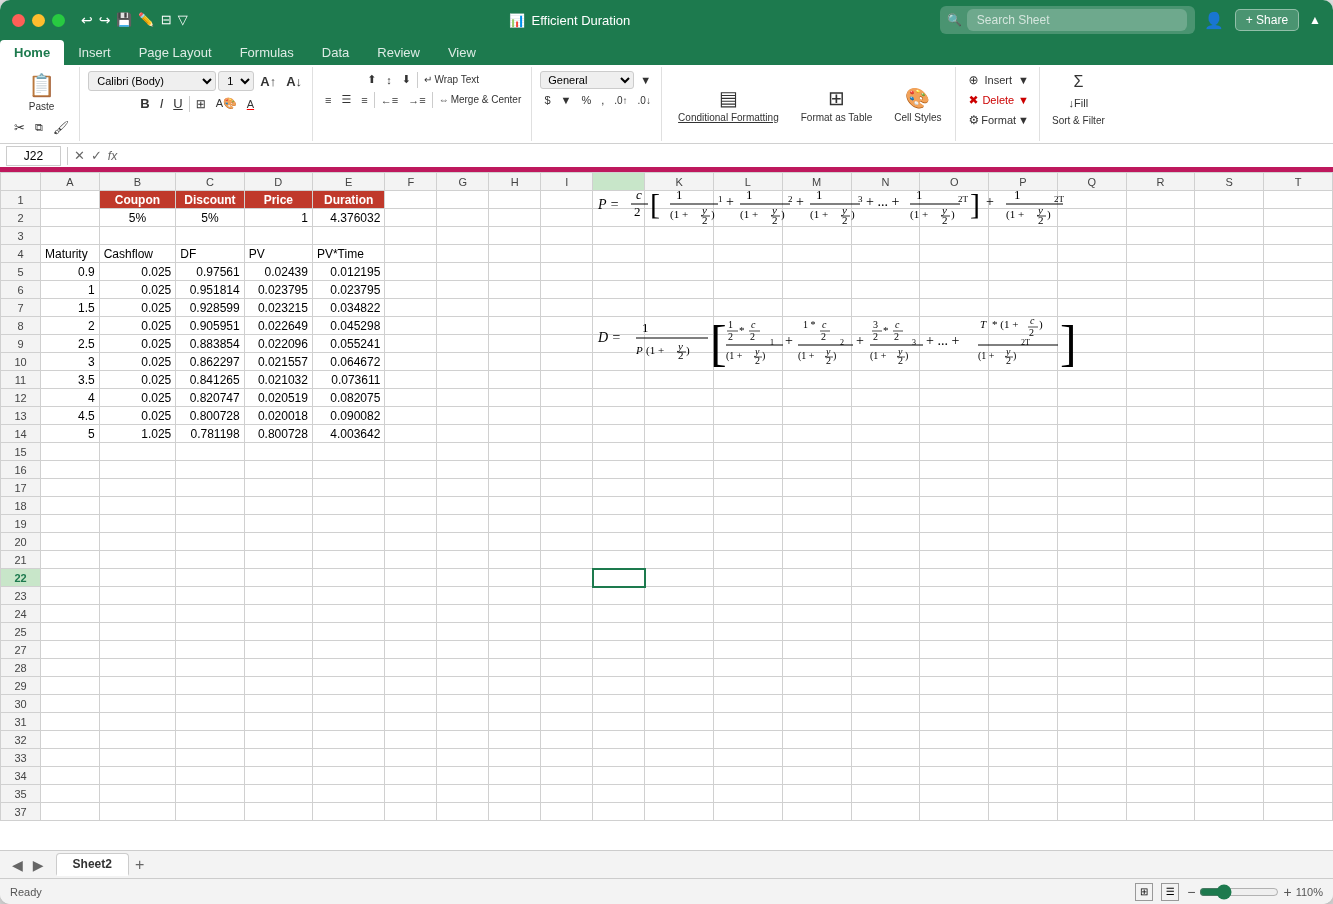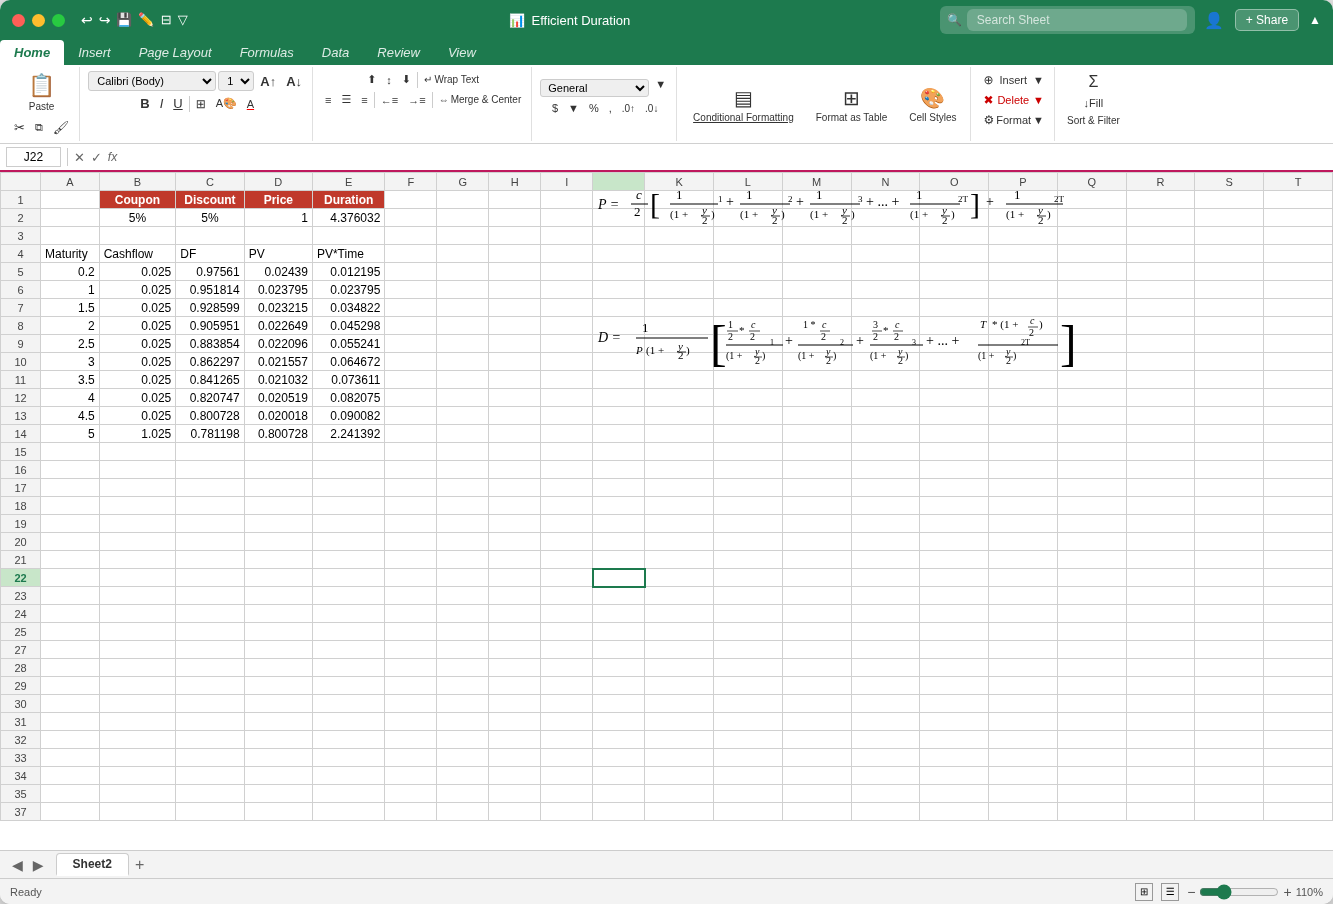--- a/index.html
+++ b/index.html
@@ -31,37 +31,37 @@
     .tl-yellow { background: #ffbd2e; }
     .tl-green { background: #28ca41; }
     .titlebar-title { flex: 1; text-align: center; color: white; font-size: 13px; font-weight: 500; display: flex; align-items: center; justify-content: center; gap: 6px; }
     .titlebar-search { background: rgba(255,255,255,0.2); border: none; border-radius: 6px; padding: 4px 10px; color: white; font-size: 12px; width: 220px; }
     .titlebar-search::placeholder { color: rgba(255,255,255,0.7); }
     .share-btn { background: rgba(255,255,255,0.2); border: 1px solid rgba(255,255,255,0.4); border-radius: 5px; padding: 3px 10px; color: white; cursor: pointer; font-size: 12px; }
 
     
     .ribbon { background: #fff; flex-shrink: 0; border-bottom: 1px solid #d0d0d0; }
     .ribbon-tabs { display: flex; background: #1d7a4e; }
-    .ribbon-tab { padding: 5px 14px; color: rgba(255,255,255,0.85); font-size: 13px; cursor: pointer; font-style: italic; }
+    .ribbon-tab { padding: 5px 14px; color: rgba(255,255,255,0.85); font-size: 13px; cursor: pointer; }
     .ribbon-tab.active { background: #fff; color: #1d7a4e; border-radius: 4px 4px 0 0; font-weight: 600; }
 
     .ribbon-toolbar { display: flex; align-items: stretch; padding: 2px 4px; gap: 2px; min-height: 64px; }
     .toolbar-row { display: flex; align-items: center; gap: 2px; }
 
     .tb-btn { background: none; border: none; cursor: pointer; padding: 2px 4px; border-radius: 3px; font-size: 11px; display: flex; align-items: center; gap: 2px; color: #333; }
 
     .font-selector { border: 1px solid #ccc; border-radius: 3px; padding: 2px 4px; font-size: 11px; width: 128px; }
     .font-size { border: 1px solid #ccc; border-radius: 3px; padding: 2px 4px; font-size: 11px; width: 36px; }
 
     .bold-btn { font-weight: bold; font-size: 13px; }
     .italic-btn { font-style: italic; font-size: 13px; }
     .underline-btn { text-decoration: underline; font-size: 13px; }
 
     
-    .formula-bar { display: flex; align-items: center; background: #fff; border-bottom: 2px solid #be185d; padding: 2px 6px; gap: 6px; height: 28px; flex-shrink: 0; }
+    .formula-bar { display: flex; align-items: center; background: #fff; border-bottom: 5px solid #be185d; padding: 2px 6px; gap: 6px; height: 28px; flex-shrink: 0; }
     .cell-ref { width: 55px; border: 1px solid #ccc; padding: 2px 4px; font-size: 12px; text-align: center; }
     .formula-divider { width: 1px; height: 18px; background: #ccc; }
     .formula-icons { display: flex; gap: 6px; color: #666; font-size: 13px; }
     .formula-input { flex: 1; border: none; outline: none; font-size: 12px; padding: 2px 4px; }
     .fx-label { color: #666; font-size: 12px; font-style: italic; }
 
     
     .spreadsheet { flex: 1; display: flex; flex-direction: column; overflow: hidden; background: #fff; }
     .sheet-container { flex: 1; overflow: auto; position: relative; }
 
@@ -129,21 +129,21 @@
       justify-content: center;
       padding: 2px 8px;
       cursor: pointer;
       border: none;
       background: none;
       font-size: 10px;
       color: #333;
       gap: 2px;
     }
 
-    .number-format-select { border: 1px solid #ccc; border-radius: 3px; padding: 1px 3px; font-size: 11px; width: 109px; margin-top: 8px; }
+    .number-format-select { border: 1px solid #ccc; border-radius: 3px; padding: 1px 3px; font-size: 11px; width: 94px; }
 
     .ribbon-section { display: flex; align-items: center; border-right: 1px solid #e0e0e0; padding: 4px 6px; gap: 3px; }
   </style>
 </head>
 <body>
 
 <div class="window">
 
   <div class="titlebar">
     <div class="traffic-lights">
@@ -466,21 +466,21 @@
               <td class="data-cell"></td>
               <td class="data-cell"></td>
               <td class="data-cell"></td>
               <td class="data-cell"></td>
               <td class="data-cell"></td>
               <td class="data-cell"></td>
               <td class="data-cell"></td>
             </tr>
             <tr>
               <th class="row-header">5</th>
-              <td class="data-cell">0.2</td>
+              <td class="data-cell">0.9</td>
               <td class="data-cell">0.025</td>
               <td class="data-cell">0.97561</td>
               <td class="data-cell">0.02439</td>
               <td class="data-cell">0.012195</td>
               <td class="data-cell"></td>
               <td class="data-cell"></td>
               <td class="data-cell"></td>
               <td class="data-cell"></td>
               <td class="data-cell"></td>
               <td class="data-cell"></td>
@@ -677,21 +677,21 @@
               <td class="data-cell"></td>
               <td class="data-cell"></td>
               <td class="data-cell"></td>
             </tr>
             <tr>
               <th class="row-header">14</th>
               <td class="data-cell">5</td>
               <td class="data-cell">1.025</td>
               <td class="data-cell">0.781198</td>
               <td class="data-cell">0.800728</td>
-              <td class="data-cell">2.241392</td>
+              <td class="data-cell">4.003642</td>
               <td class="data-cell"></td>
               <td class="data-cell"></td>
               <td class="data-cell"></td>
               <td class="data-cell"></td>
               <td class="data-cell"></td>
               <td class="data-cell"></td>
               <td class="data-cell"></td>
               <td class="data-cell"></td>
               <td class="data-cell"></td>
               <td class="data-cell"></td>

